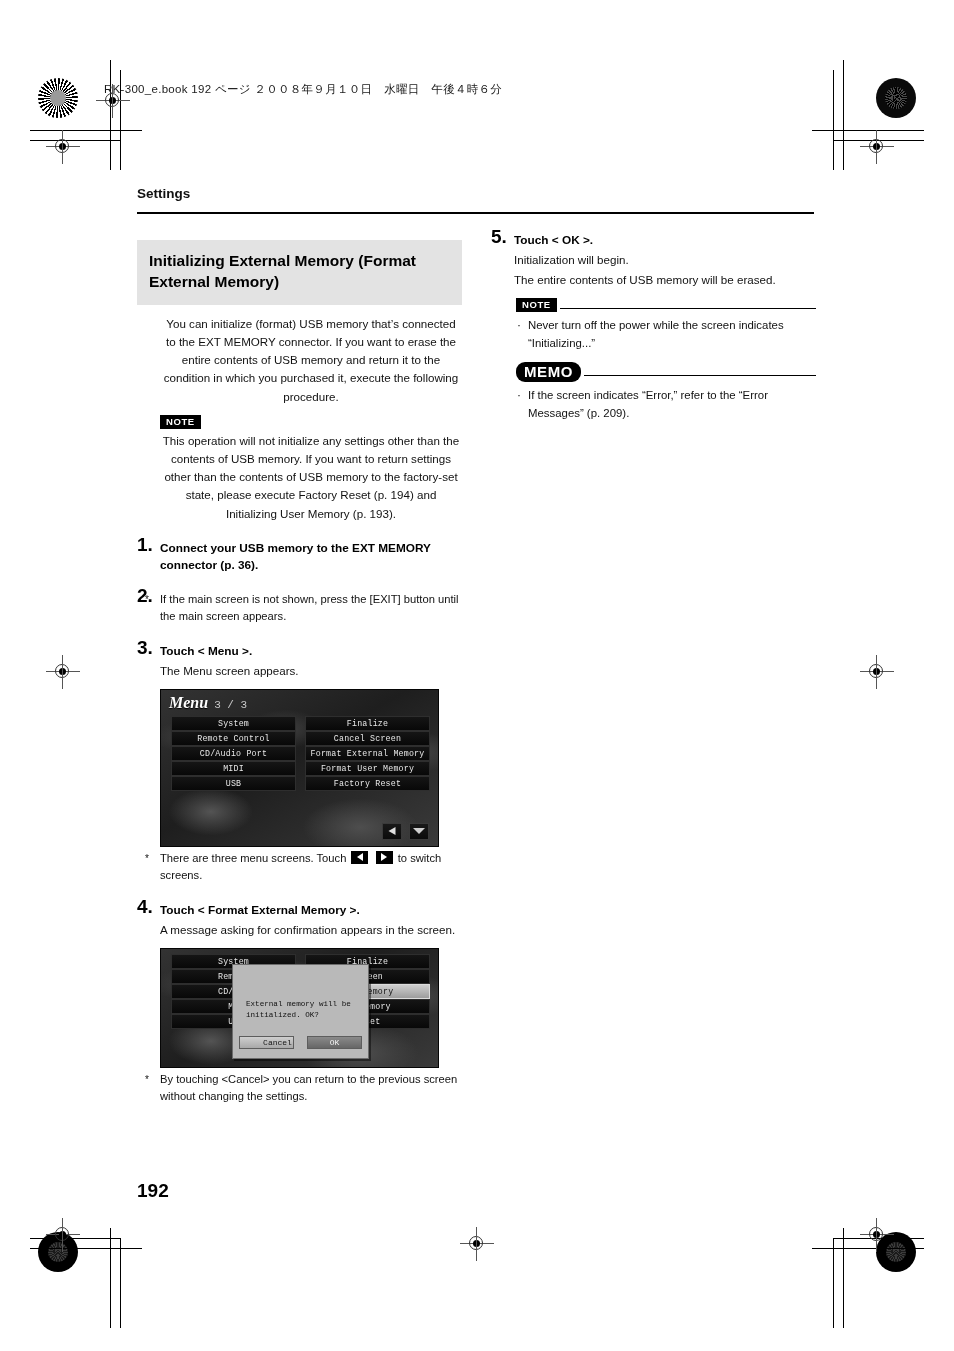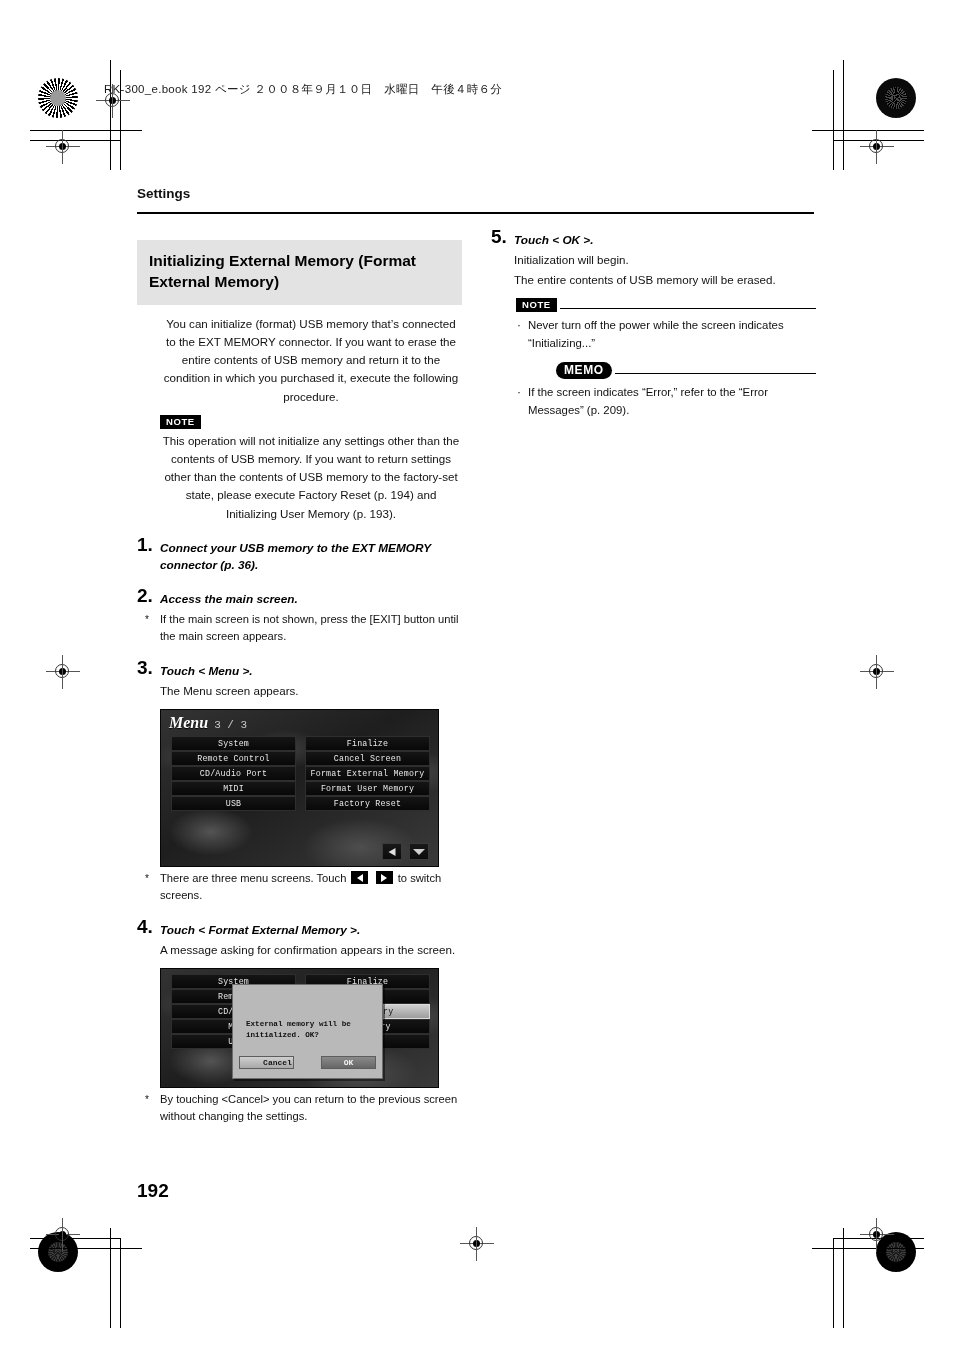--- a/index.html
+++ b/index.html
@@ -173,28 +173,27 @@
     font-size: 9.5px;
     font-weight: bold;
     letter-spacing: 0.6px;
     padding: 2px 6px 2.5px 6px;
     line-height: 1;
     display: inline-block;
   }
   .badge-memo {
     background: #000;
     color: #fff;
-    font-size: 12px;
+    font-size: 15px;
     font-weight: bold;
     letter-spacing: 0.6px;
     padding: 2.5px 8px 3px 8px;
     line-height: 1;
     border-radius: 9px;
     display: inline-block;
-    margin-left: 40px;
   }
   .badge-rule {
     flex: 1;
     height: 1px;
     background: #000;
     margin-left: 3px;
     margin-top: 6px;
   }
 
   
@@ -210,21 +209,20 @@
     font-weight: bold;
     line-height: 1;
     color: #000;
   }
   .step-title {
     padding-left: 23px;
     font-size: 11.8px;
     font-weight: bold;
     line-height: 1.45;
     color: #000;
-    font-style: italic;
   }
   .step-body {
     padding-left: 23px;
     font-size: 11.6px;
     line-height: 1.57;
     color: #111;
     margin-top: 2px;
   }
 
   
@@ -382,27 +380,26 @@
   }
 
   
   .lcd-dialog-shot { height: 120px; }
   .lcd-dialog-shot .lcd-grid { top: 5px; }
 
   .dialog {
     position: absolute;
     left: 71px;
     top: 15px;
-    width: 151px;
+    width: 137px;
     height: 95px;
     background: #b9b9b9;
     border: 1px solid #6c6c6c;
     box-shadow: 2px 2px 0 rgba(0,0,0,0.45);
     box-sizing: border-box;
-    font-weight: bold;
   }
   .dialog-msg {
     position: absolute;
     left: 13px;
     top: 34px;
     font-family: "Liberation Mono", monospace;
     font-size: 7.6px;
     line-height: 1.5;
     color: #111;
     white-space: pre-line;
@@ -531,21 +528,20 @@
     </div>
     <div class="body-text">This operation will not initialize any settings other than the contents of USB memory. If you want to return settings other than the contents of USB memory to the factory-set state, please execute Factory Reset (p. 194) and Initializing User Memory (p. 193).</div>
 
     <div class="step">
       <div class="step-num">1.</div>
       <div class="step-title">Connect your USB memory to the EXT MEMORY connector (p. 36).</div>
     </div>
 
     <div class="step">
       <div class="step-num">2.</div>
-      <div class="step-title">Access the main screen.</div>
       <div class="aster">
         <span class="star">*</span>
         <span>If the main screen is not shown, press the [EXIT] button until the main screen appears.</span>
       </div>
     </div>
 
     <div class="step">
       <div class="step-num">3.</div>
       <div class="step-title">Touch &lt; Menu &gt;.</div>
       <div class="step-body">The Menu screen appears.</div>

